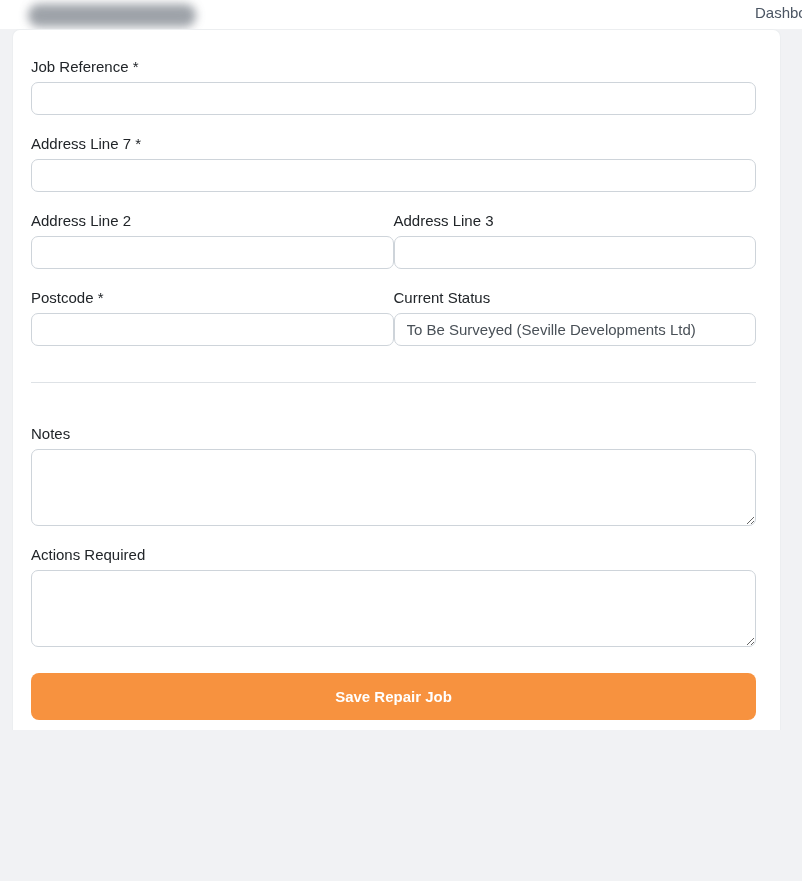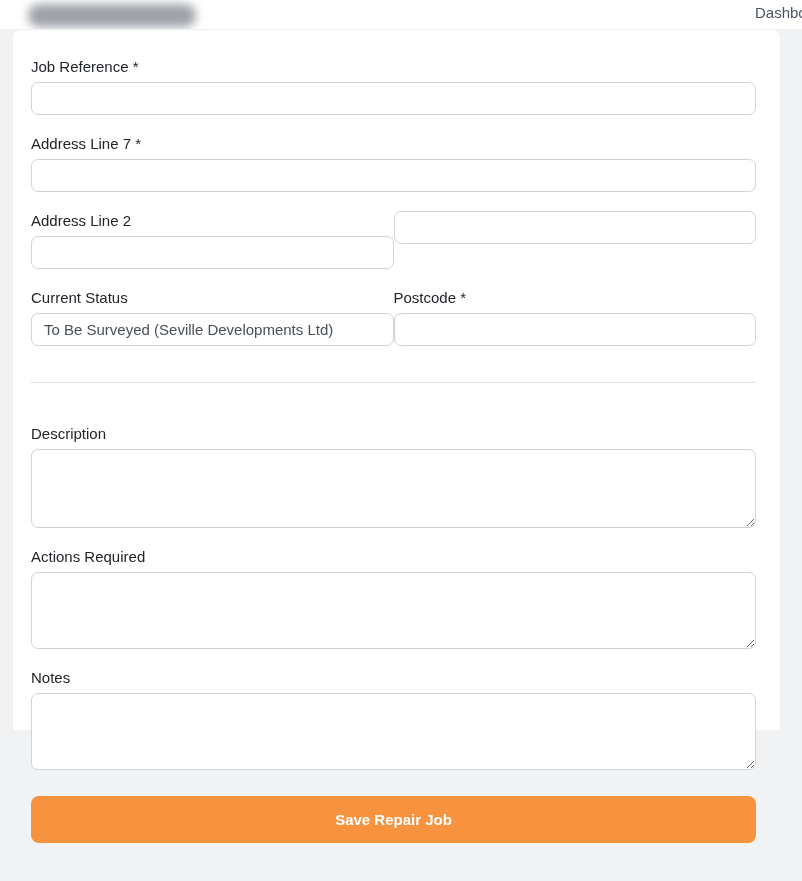--- a/index.html
+++ b/index.html
@@ -115,47 +115,44 @@
     <label>Address Line 7 *</label>
     <input type="text" value="" style="">
   </div>
 
   <div class="form-group row">
     <div class="col">
       <label>Address Line 2</label>
       <input type="text" value="" style="">
     </div>
     <div class="col">
+      <label>Address Line 3</label>
       <input type="text" value="" style="">
     </div>
   </div>
 
   <div class="form-group row">
     <div class="col">
+      <label>Postcode *</label>
+      <input type="text" value="" style="">
+    </div>
+    <div class="col">
       <label>Current Status</label>
       <input type="text" value="To Be Surveyed (Seville Developments Ltd)" style="">
-    </div>
-    <div class="col">
-      <label>Postcode *</label>
-      <input type="text" value="" style="">
     </div>
   </div>
 
   <hr class="divider">
 
+
   <div class="form-group">
-    <label>Description</label>
-    <textarea style=""></textarea>
+    <label>Notes</label>
+    <textarea class="short" style=""></textarea>
   </div>
 
   <div class="form-group">
     <label>Actions Required</label>
-    <textarea class="short" style=""></textarea>
-  </div>
-
-  <div class="form-group">
-    <label>Notes</label>
     <textarea class="short" style=""></textarea>
   </div>
 
   <button class="save-btn">Save Repair Job</button>
 
 </div>
 
 </body></html>

